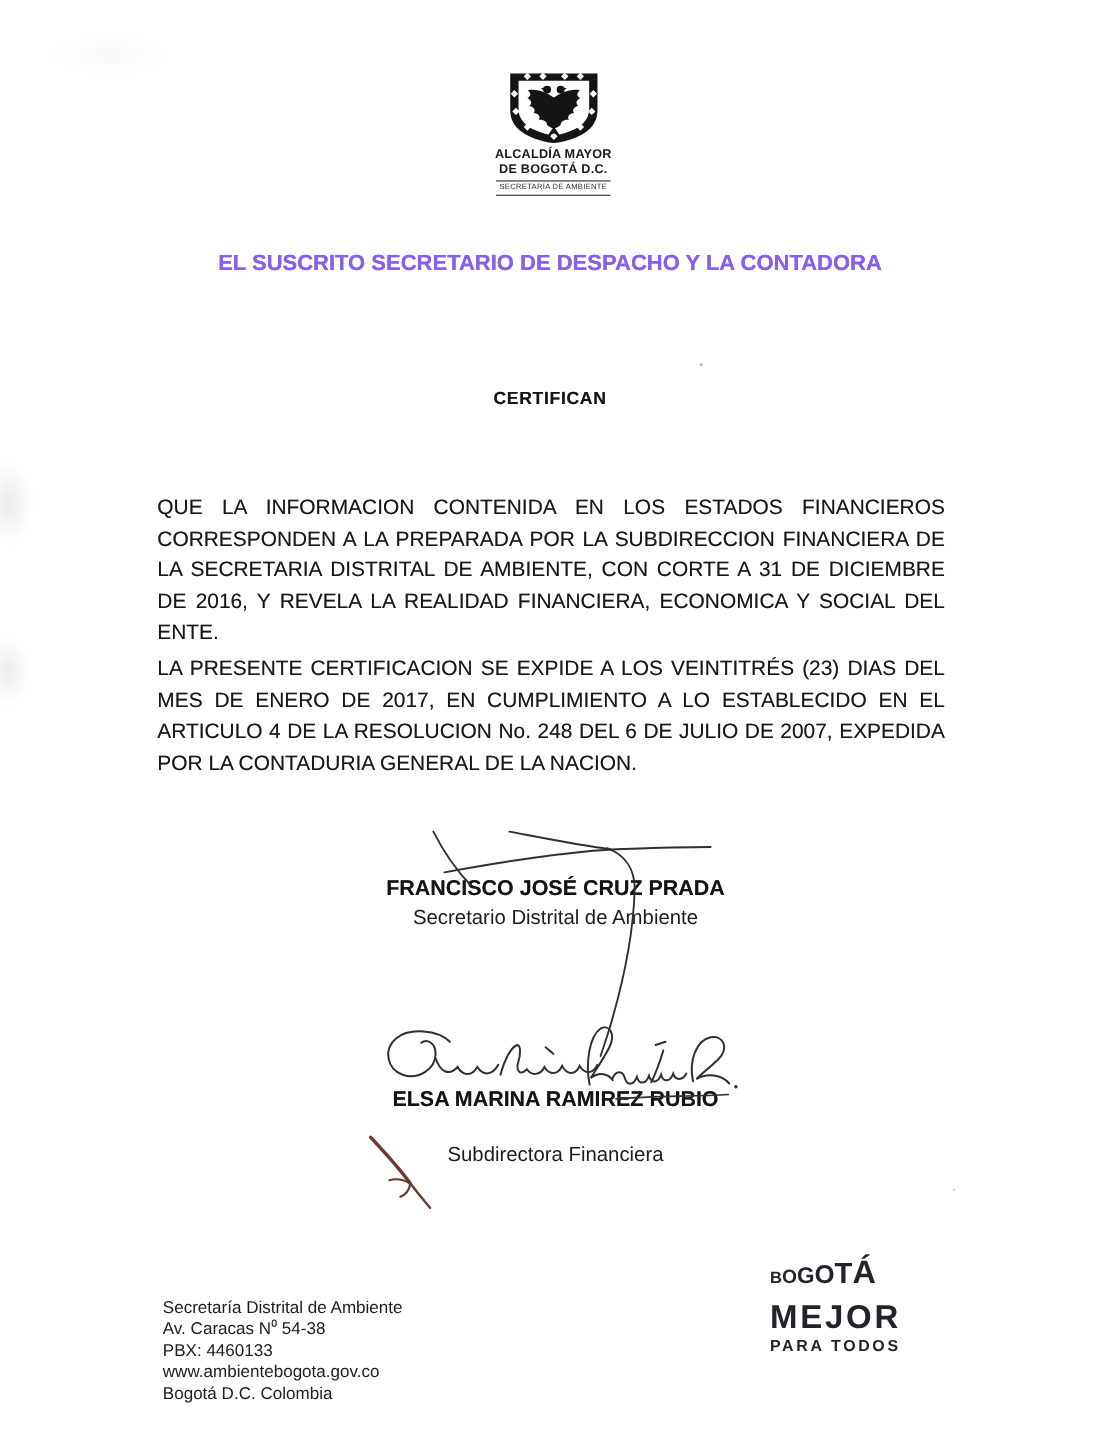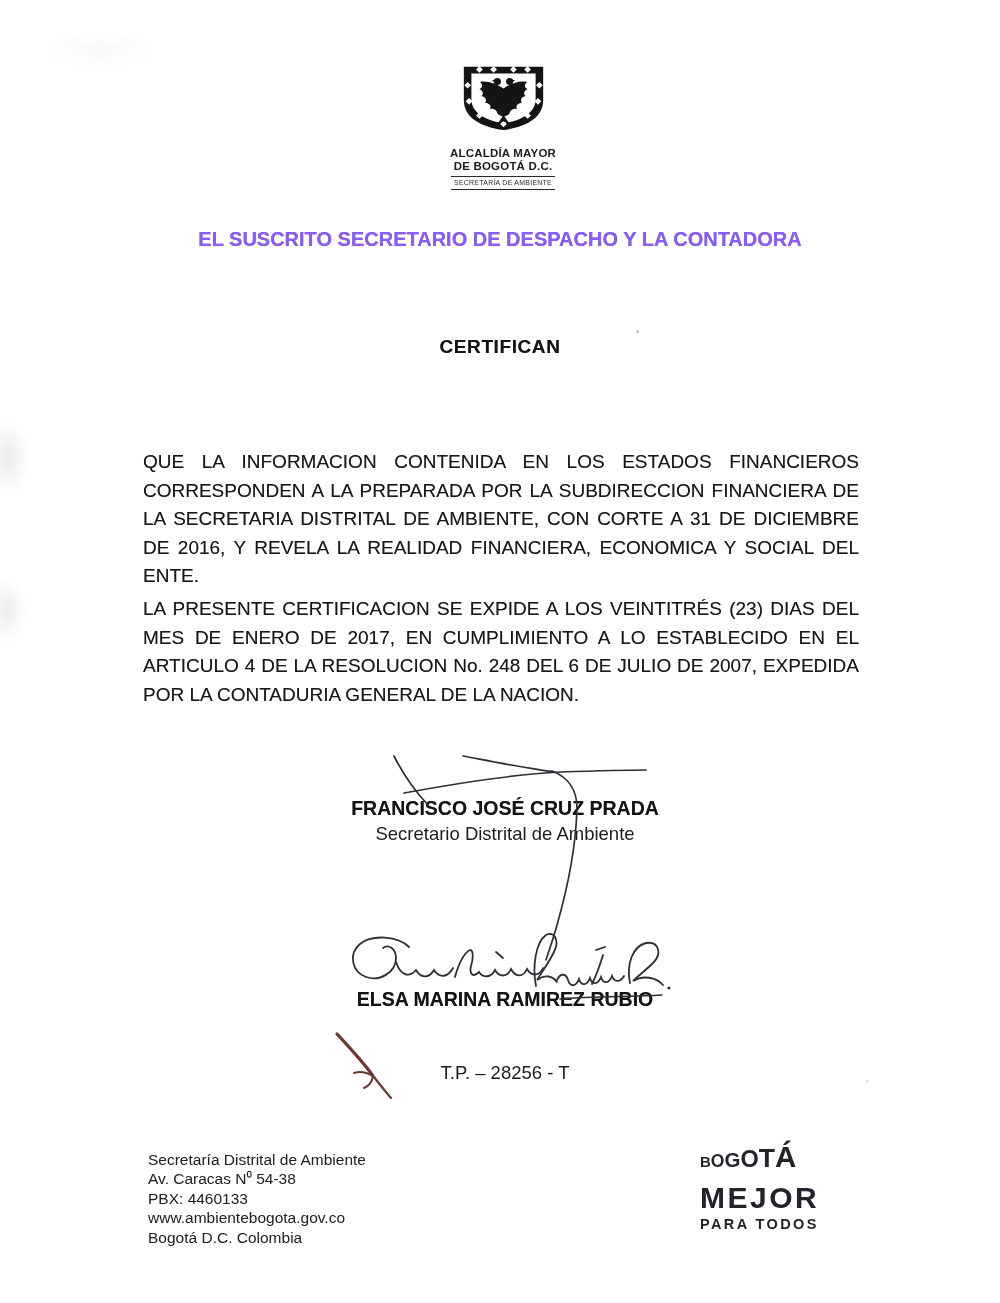--- a/index.html
+++ b/index.html
@@ -13,30 +13,30 @@
 
   
   .smudge { position:absolute; border-radius:50%;
     background:radial-gradient(ellipse at center, rgba(60,60,60,0.10), rgba(60,60,60,0) 70%);
     filter:blur(3px); pointer-events:none; }
   .speck { position:absolute; border-radius:50%; background:rgba(70,70,70,0.35); }
 
   
   #seal { left:428px; top:64px; width:150px; text-align:center; }
   #seal svg { display:block; margin:0 auto; }
-  .seal-org { font-weight:bold; font-size:11.5px; line-height:13px; color:#1b1b1b; letter-spacing:0.2px; margin-top:15px; }
+  .seal-org { font-weight:bold; font-size:11.5px; line-height:13px; color:#1b1b1b; letter-spacing:0.2px; margin-top:3px; }
   .seal-rule { height:0; border-top:1.4px solid #2a2a2a; width:104px; margin:3px auto 2px auto; }
   .seal-sub { font-size:6.9px; letter-spacing:0.3px; color:#2a2a2a; line-height:8px; }
 
   
   #title { left:100px; top:224px; width:800px; text-align:center;
     font-weight:bold; font-size:20px; line-height:31px; color:#8b5cf6;
     text-shadow:0 0 0.5px rgba(0,0,0,0.55); }
-  #certifican { left:100px; top:336px; width:800px; text-align:center;
-    font-weight:bold; font-size:19px; letter-spacing:0.6px; color:#141414;
+  #certifican { left:100px; top:354px; width:800px; text-align:center;
+    font-weight:bold; font-size:16px; letter-spacing:0.6px; color:#141414;
     text-shadow:0 0 0.5px rgba(0,0,0,0.55); }
 
   
   .para { left:143px; width:716px; text-align:justify;
     font-size:19px; line-height:28.6px; color:#181818;
     text-shadow:0 0 0.4px rgba(0,0,0,0.45);margin-top:28px; }
   #para1 { top:420px; }
   #para2 { top:567px; }
 
   
@@ -47,21 +47,21 @@
   #sig1-name { top:797px; }
   #sig1-role { top:823px; }
   #sig2-name { top:988px; }
   #sig2-role1 { top:1013px; }
   #sig2-role2 { top:1038px; }
   #sig2-role3 { top:1062px; }
 
   #ink-layer { left:0; top:0; width:1000px; height:1303px; pointer-events:none; }
 
   
-  #footer-address { left:148px; top:1150px; font-size:15.5px; line-height:19.4px; color:#202020; }
+  #footer-address { left:148px; top:1180px; font-size:15.5px; line-height:19.4px; color:#202020; }
   #brand { left:700px; top:1142px; color:#23232c; font-weight:bold; }
   #brand-bogota { display:flex; align-items:baseline; line-height:1; height:36px; }
   .bl0 { font-size:15px; } .bl1 { font-size:17.5px; } .bl2 { font-size:20.5px; }
   .bl3 { font-size:23.5px; } .bl4 { font-size:26.5px; } .bl5 { font-size:29.5px; }
   #brand-mejor { font-size:30px; line-height:1; letter-spacing:2.5px; margin-top:5px; }
   #brand-para { font-size:14.5px; line-height:1; letter-spacing:2.4px; margin-top:4px; }
 </style>
 </head>
 <body>
 
@@ -115,21 +115,21 @@
 
   <div id="certifican" class="abs">CERTIFICAN</div>
 
   <div id="para1" class="abs para">QUE LA INFORMACION CONTENIDA EN LOS ESTADOS FINANCIEROS CORRESPONDEN A LA PREPARADA POR LA SUBDIRECCION FINANCIERA DE LA SECRETARIA DISTRITAL DE AMBIENTE, CON CORTE A 31 DE DICIEMBRE DE 2016, Y REVELA LA REALIDAD FINANCIERA, ECONOMICA Y SOCIAL DEL ENTE.</div>
   <div id="para2" class="abs para">LA PRESENTE CERTIFICACION SE EXPIDE A LOS VEINTITRÉS (23) DIAS DEL MES DE ENERO DE 2017, EN CUMPLIMIENTO A LO ESTABLECIDO EN EL ARTICULO 4 DE LA RESOLUCION No. 248 DEL 6 DE JULIO DE 2007, EXPEDIDA POR LA CONTADURIA GENERAL DE LA NACION.</div>
 
   <div id="sig1-role" class="abs sig-role">Secretario Distrital de Ambiente</div>
   <div id="sig1-name" class="abs sig-name">FRANCISCO JOSÉ CRUZ PRADA</div>
 
   <div id="sig2-name" class="abs sig-name">ELSA MARINA RAMIREZ RUBIO</div>
-  <div id="sig2-role3" class="abs sig-role">T.P. – 28256 - T</div>
+  <div id="sig2-role2" class="abs sig-role">Subdirectora Financiera</div>
 
   <svg id="ink-layer" class="abs" viewBox="0 0 1000 1303">
 
     <g fill="none" stroke="#2e2e36" stroke-width="1.7" stroke-linecap="round">
       <path d="M394,756 C402,772 414,790 428,805"></path>
       <path d="M404,793 C470,781 520,774 560,772 C590,771 622,770 646,770"></path>
       <path d="M463,756 C500,763 530,769 555,772"></path>
       <path d="M552,771 C568,777 577,790 577,808 C576,845 567,890 557,925 C553,940 549,950 546,960"></path>
     </g>
 

